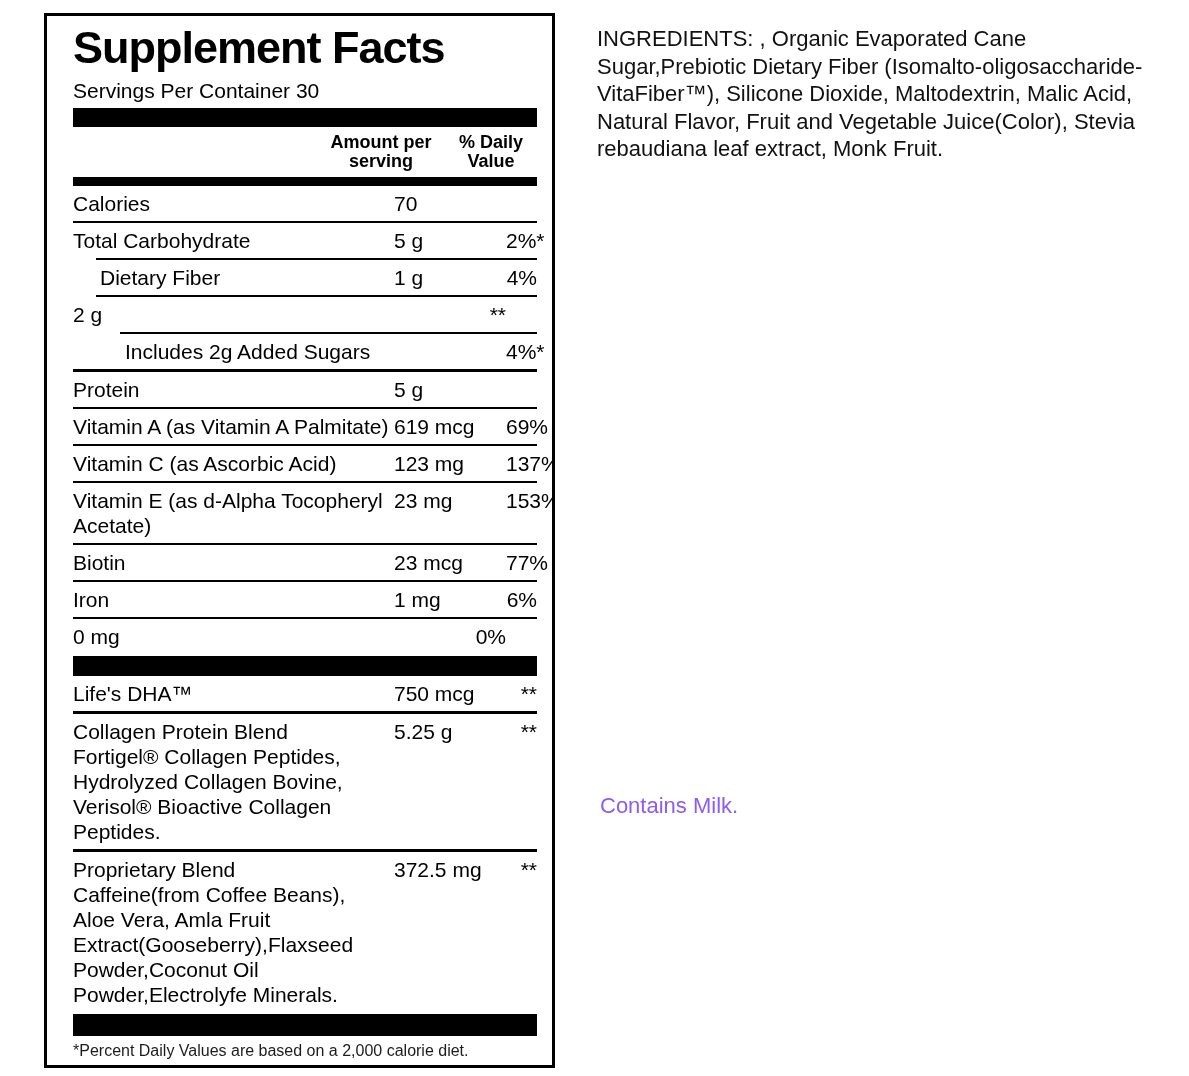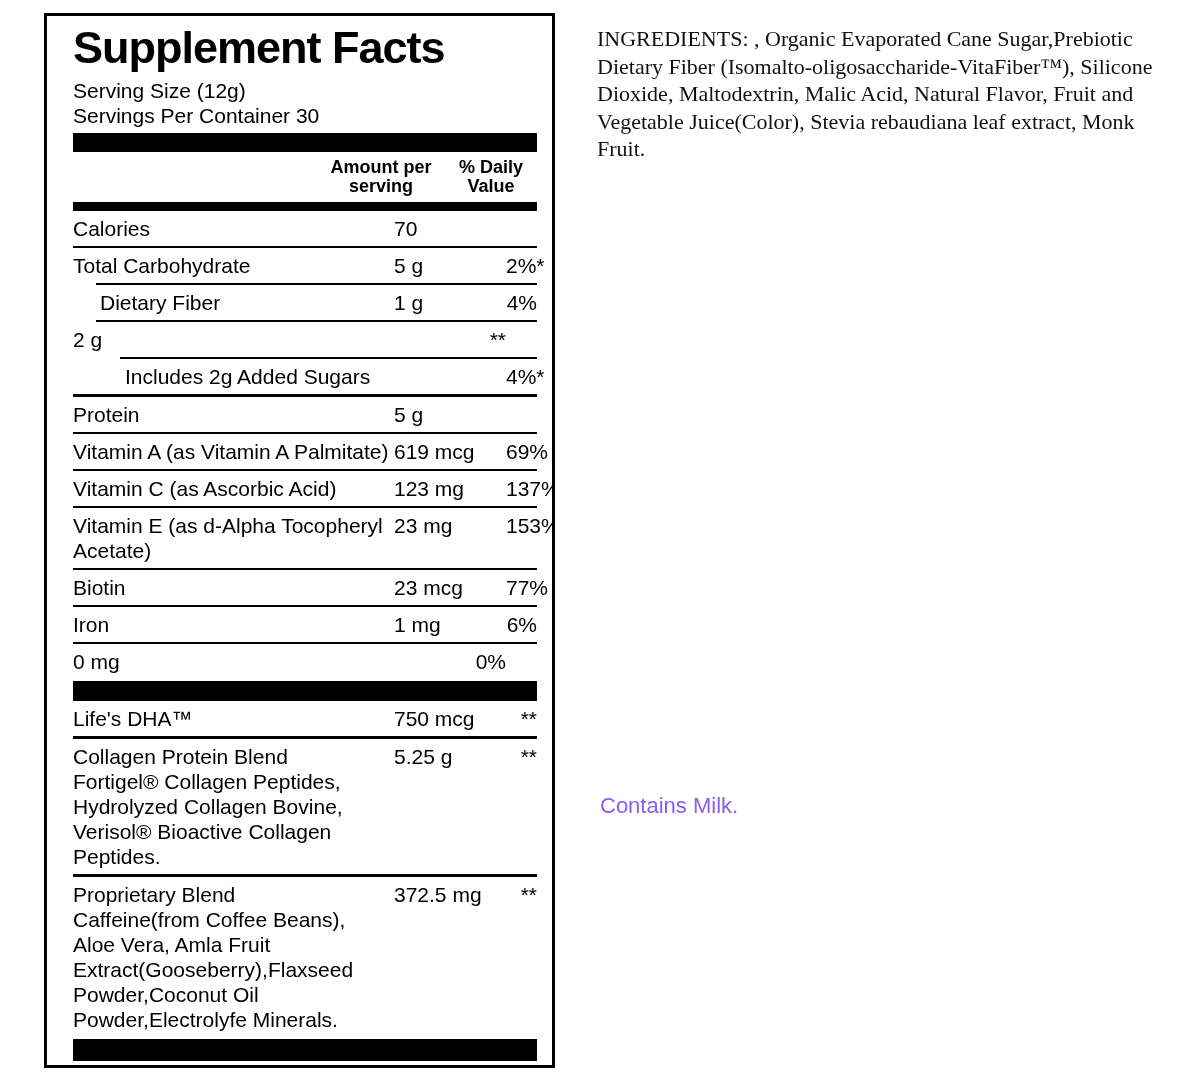--- a/index.html
+++ b/index.html
@@ -33,29 +33,28 @@
         font-size:21px; line-height:25px; padding:5px 0 5px; }
   .row .c-dv{ text-align:right; }
   .row.ind1 .c-name{ padding-left:27px; }
   .row.ind2 .c-name{ padding-left:52px; }
   .desc{ max-width:310px; }
 
   .footnotes{ padding:4px 0 0; font-size:16px; line-height:21px; color:#1c1c1c; }
 
   
   .ingredients{ position:absolute; left:597px; top:25px; width:578px;
-                font-size:22px; line-height:27.5px; color:#111;font-family:Liberation Serif, serif; }
+                font-size:22px; line-height:27.5px; color:#111; }
   .contains{ position:absolute; left:600px; top:793px; font-size:22px; color:#8b5cf6; }
 </style>
 </head>
 <body>
 
 <div class="label-box">
   <div class="title">Supplement Facts</div>
-  <div class="serv">Serving Size (12g)</div>
   <div class="serv">Servings Per Container 30</div>
 
   <div class="bar bar-lg"></div>
 
   <div class="hdr">
     <span class="h-sp"></span>
     <span class="h-amt">Amount per serving</span>
     <span class="h-dv">% Daily Value</span>
   </div>
 

